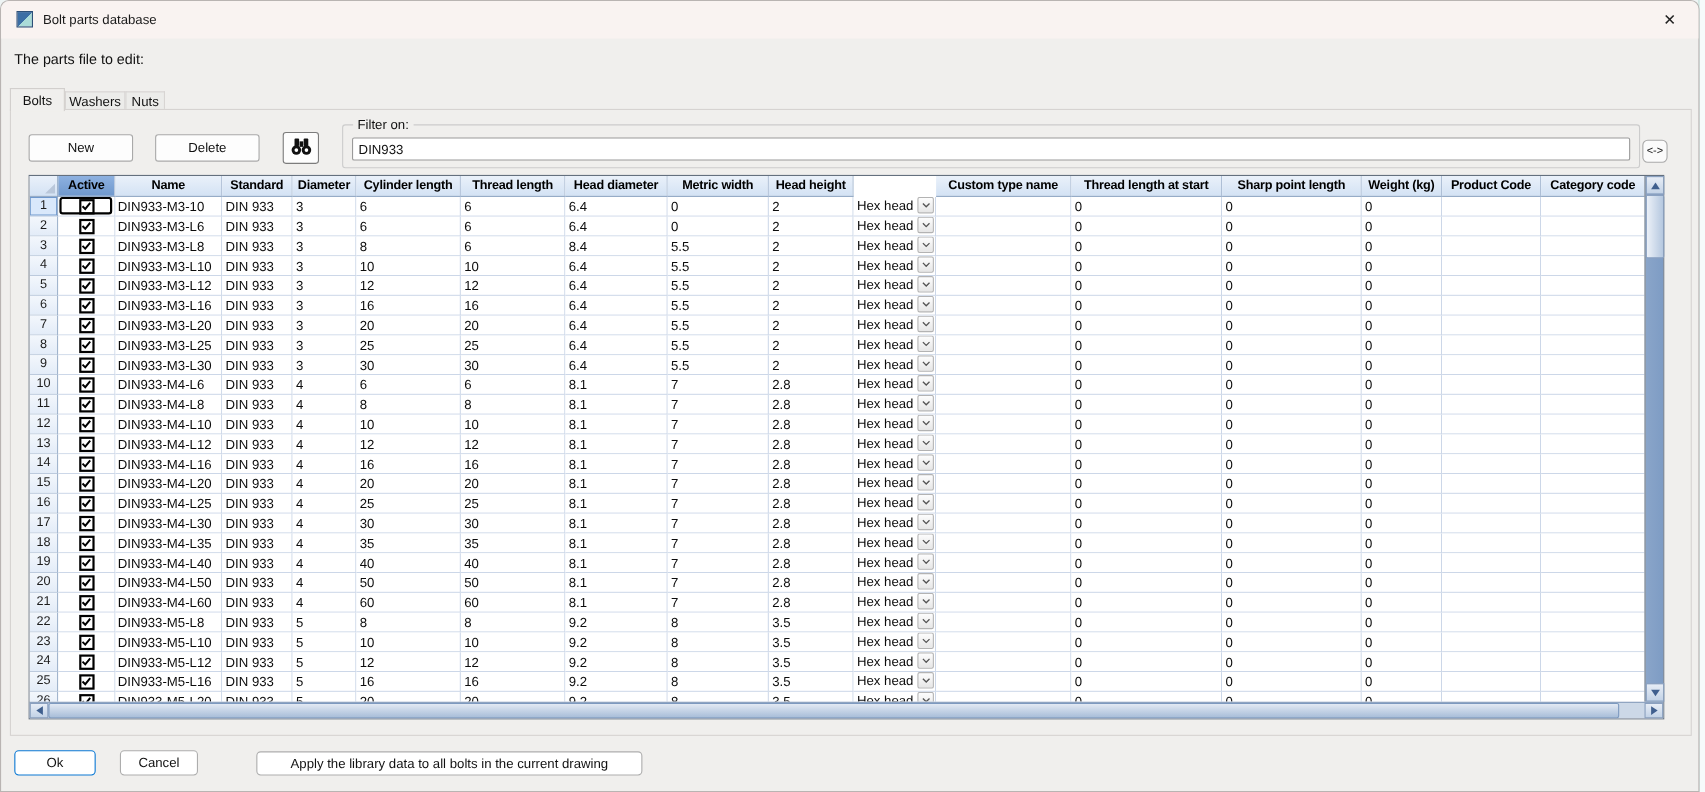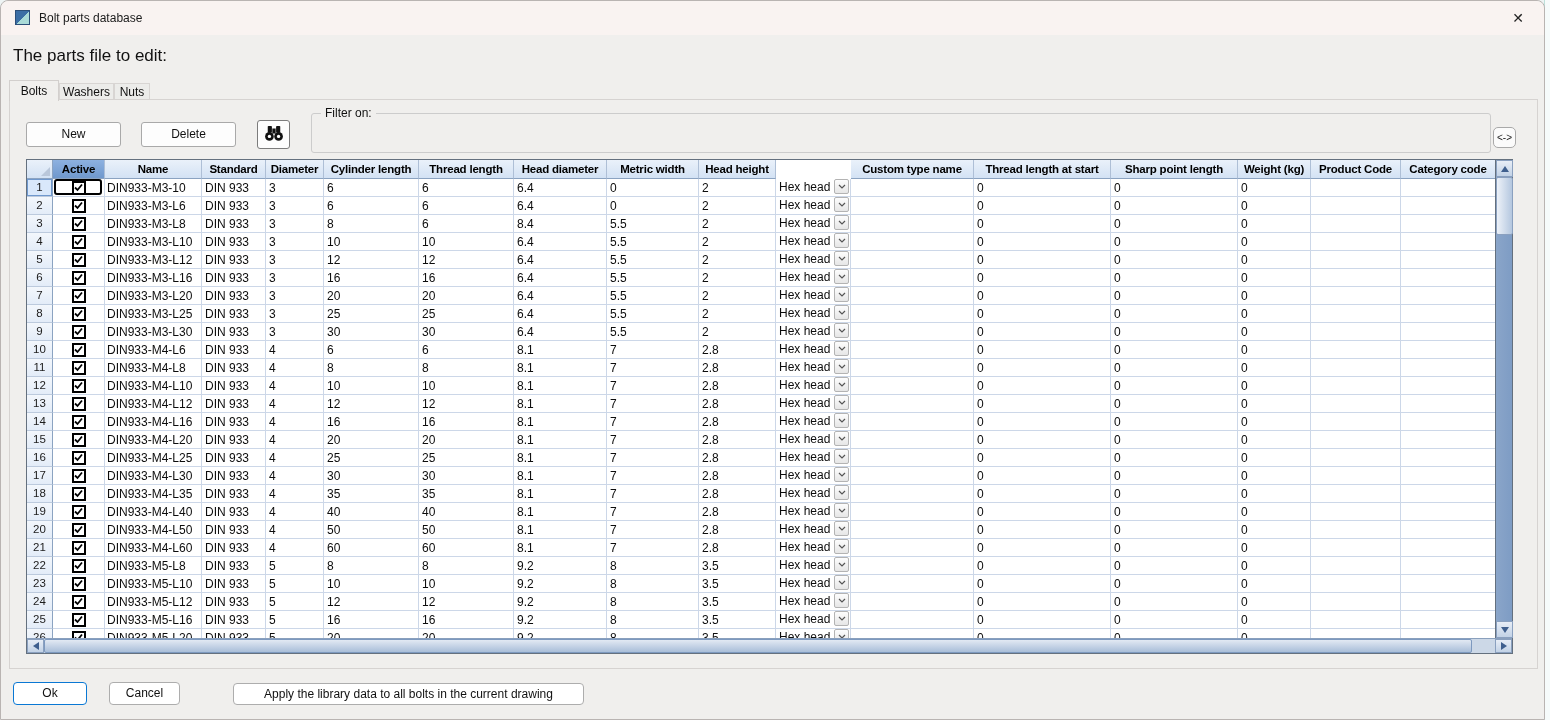--- a/index.html
+++ b/index.html
@@ -8,21 +8,21 @@
 
   .dlg { position:absolute; left:0; top:0; width:1545px; height:720px; background:#f0efed; border:1px solid #b9b4b2; border-radius:8px 8px 0 0; }
 
   
   .titlebar { position:absolute; left:0; top:0; right:0; height:34px; background:#f9f3f1; border-radius:8px 8px 0 0; }
   .app-icon { position:absolute; left:14px; top:9px; width:15px; height:15px; border:1px solid #2c4f78; background:linear-gradient(135deg,#3b6ea5 0 52%,#aadbd8 52% 100%); }
   .title-text { position:absolute; left:38px; top:10px; font-size:12px; color:#1a1a1a; }
   .close-btn { position:absolute; right:10px; top:4px; width:32px; height:26px; text-align:center; line-height:26px; font-size:14px; color:#222; cursor:pointer; }
 
   
-  .file-label { position:absolute; left:12px; top:45px; font-size:17px; color:#111; }
+  .file-label { position:absolute; left:12px; top:45px; font-size:13px; color:#111; }
   .combo { position:absolute; left:155px; top:42px; width:250px; height:22px; background:#fff; border:1px solid #8f8f8f; border-radius:2px; font-size:12px; line-height:20px; padding-left:7px; color:#111; }
   .combo-chev { position:absolute; right:7px; top:8px; }
 
   
   .tab { position:absolute; font-size:12px; text-align:center; color:#111; }
   .tab-active { left:8px; top:79px; width:50px; height:21px; line-height:20px; background:#f0efed; border:1px solid #d2cfcd; border-bottom:none; z-index:3; }
   .tab-i1 { left:58px; top:82px; width:55px; height:17px; line-height:16px; background:#ececea; border:1px solid #d8d5d3; border-bottom:none; }
   .tab-i2 { left:113px; top:82px; width:36px; height:17px; line-height:16px; background:#ececea; border:1px solid #d8d5d3; border-bottom:none; }
 
   
@@ -113,20 +113,21 @@
           <circle cx="6.5" cy="13.5" r="5.2" fill="#111"></circle>
           <circle cx="17.5" cy="13.5" r="5.2" fill="#111"></circle>
           <circle cx="6.5" cy="13.5" r="2" fill="#fff"></circle>
           <circle cx="17.5" cy="13.5" r="2" fill="#fff"></circle>
         </svg>
       </span>
     </div>
 
     <div class="filter-group">
       <span class="filter-legend">Filter on:</span>
+      <input class="filter-input" value="DIN933" style="">
     </div>
     <div class="expand-btn">&lt;-&gt;</div>
 
     <div class="grid">
       <div class="grid-main">
         <div class="grid-table">
           <div class="grid-header" id="grid-header">
             <div class="hcell hcorner">
               <div class="corner-tri"></div>
             </div>

